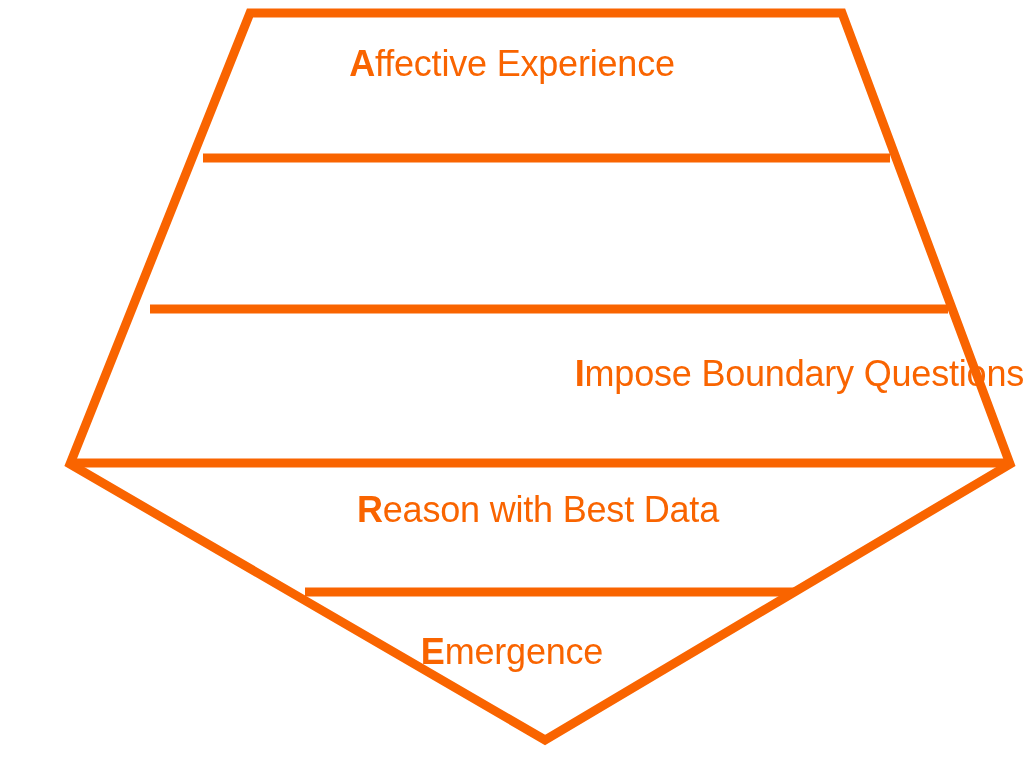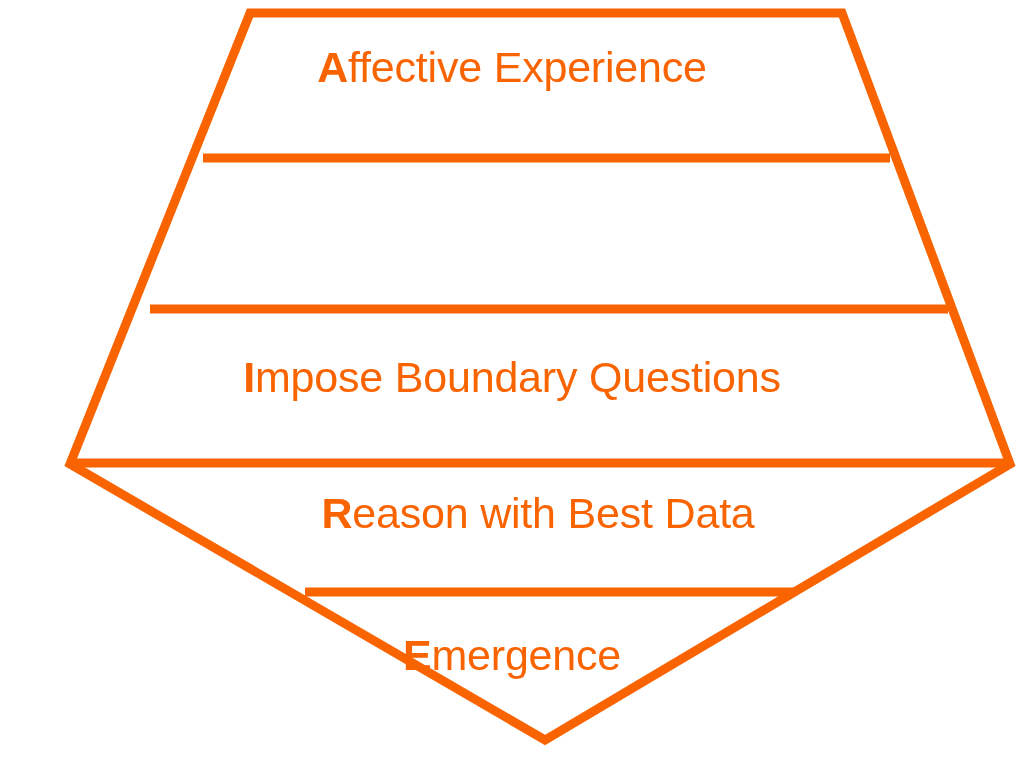--- a/index.html
+++ b/index.html
@@ -28,33 +28,33 @@
     height: 768px;
     display: block;
   }
   .band-label {
     position: absolute;
     width: 1024px;
     left: 0;
     text-align: center;
     color: #F96400;
     font-family: "Liberation Sans", sans-serif;
-    font-size: 43px;
+    font-size: 36px;
     font-weight: 400;
     line-height: 1;
     letter-spacing: -0.2px;
     white-space: nowrap;
     -webkit-font-smoothing: antialiased;
   }
   .band-label .initial {
     font-weight: 700;
   }
   .lbl-affective  { top: 46px;  }
   .lbl-first      { top: 209px; }
-  .lbl-impose     { top: 356px; }
+  .lbl-impose     { top: 356px; text-align: right; }
   .lbl-reason     { top: 492px; padding-left: 26px; }
   .lbl-emergence  { top: 634px; }
 </style>
 </head>
 <body>
 
 <div id="diagram-root">
 
   <svg id="afire-svg" viewBox="0 0 1024 768" xmlns="http://www.w3.org/2000/svg">
     <polygon points="250,13 842,13 1010,464 545,740 70,464" fill="none" stroke="#F96400" stroke-width="9" stroke-linejoin="miter" stroke-linecap="butt"></polygon>

